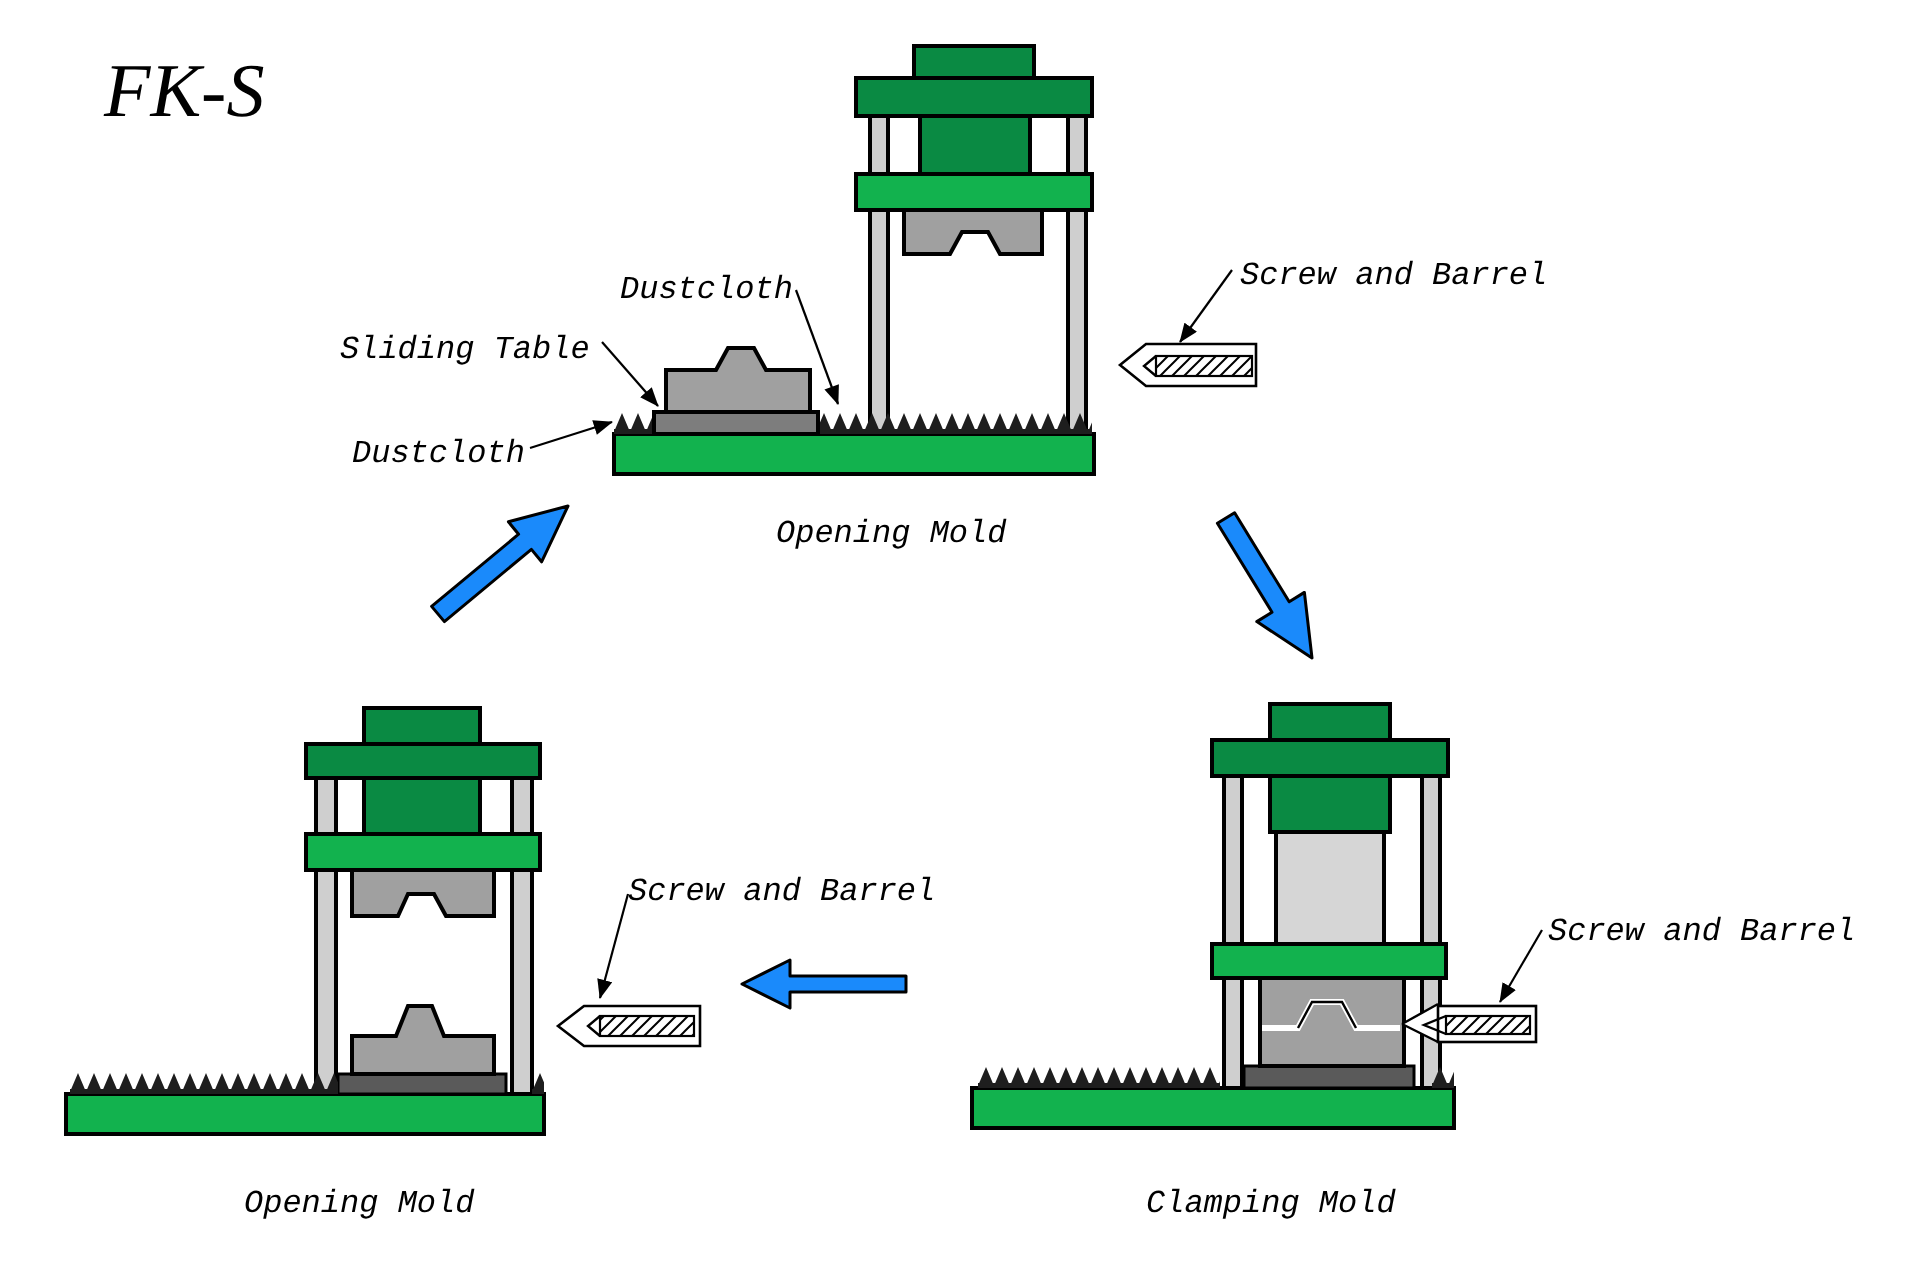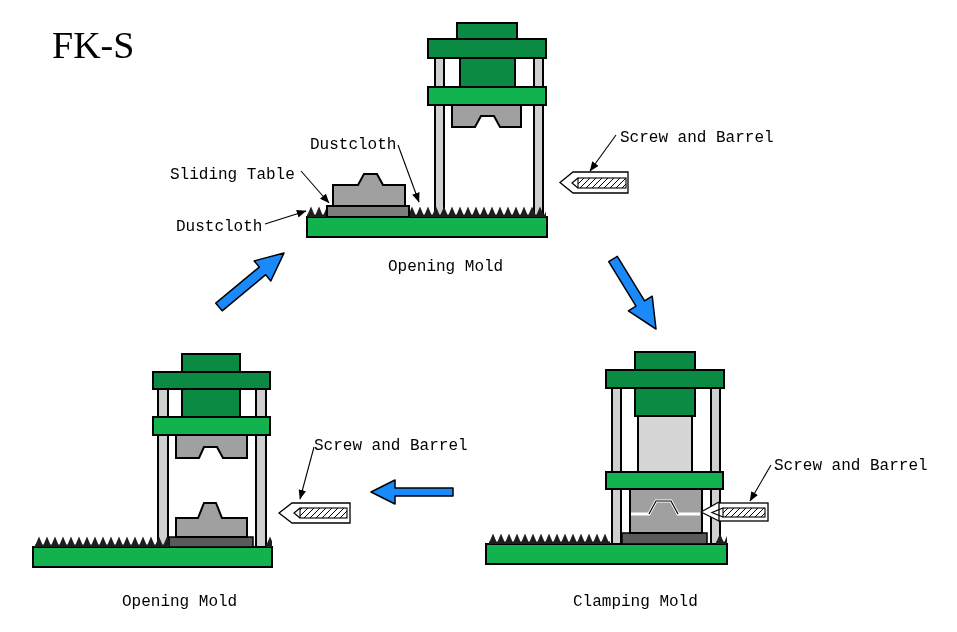--- a/index.html
+++ b/index.html
@@ -1,16 +1,16 @@
 <!DOCTYPE html>
 <html style="--background: #ffffff; --dark-green: #0a8a43; --bright-green: #12b24e; --column-gray: #cfcfcf; --piston-gray: #d6d6d6; --mold-gray: #a0a0a0; --table-gray: #7d7d7d; --plate-gray: #5a5a5a; --dustcloth-black: #1e1e1e; --arrow-blue: #1a8afb; --barrel-fill: #ffffff; --outline: #000000; --label-color: #000000;"><head>
 <meta charset="utf-8">
 <style>
   html,body{margin:0;padding:0;background:var(--background,#fff);}
-  .stage{position:relative;width:957px;height:632px;background:var(--background,#fff);overflow:hidden;}
+  .stage{position:relative;width:957px;height:632px;background:var(--background,#fff);overflow:hidden;font-style:italic;}
   svg{display:block;}
   .dg{fill:var(--dark-green,#0a8a43);stroke:var(--outline,#000);stroke-width:2;}
   .bg{fill:var(--bright-green,#12b24e);stroke:var(--outline,#000);stroke-width:2;}
   .col{fill:var(--column-gray,#cfcfcf);stroke:var(--outline,#000);stroke-width:2;}
   .piston{fill:var(--piston-gray,#d6d6d6);stroke:var(--outline,#000);stroke-width:2;}
   .mold{fill:var(--mold-gray,#a0a0a0);stroke:var(--outline,#000);stroke-width:2;}
   .tplate{fill:var(--table-gray,#7d7d7d);stroke:var(--outline,#000);stroke-width:2;}
   .bplate{fill:var(--plate-gray,#5a5a5a);stroke:var(--outline,#000);stroke-width:1.5;}
   .zz{fill:url(#zigzagPat);stroke:none;}
   .arrow{fill:var(--arrow-blue,#1a8afb);stroke:var(--outline,#000);stroke-width:1.5;stroke-linejoin:round;}

